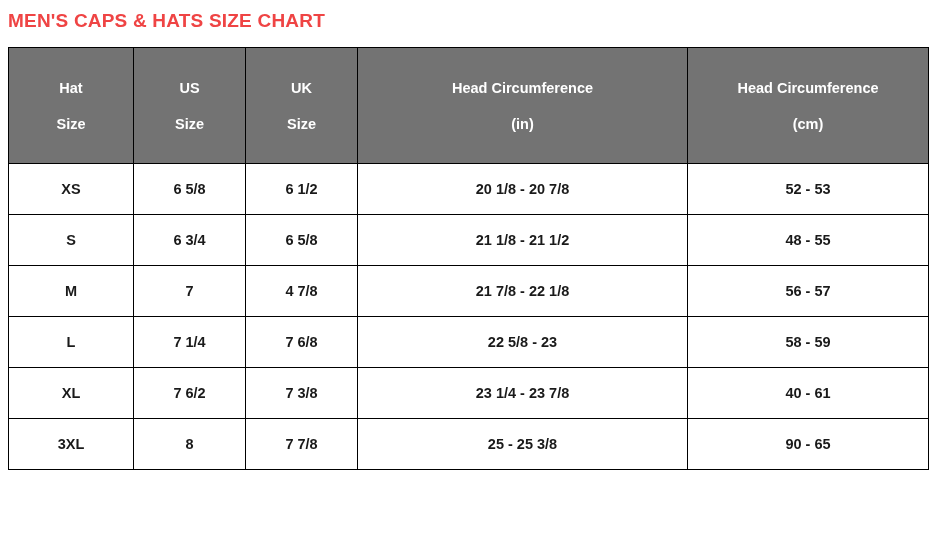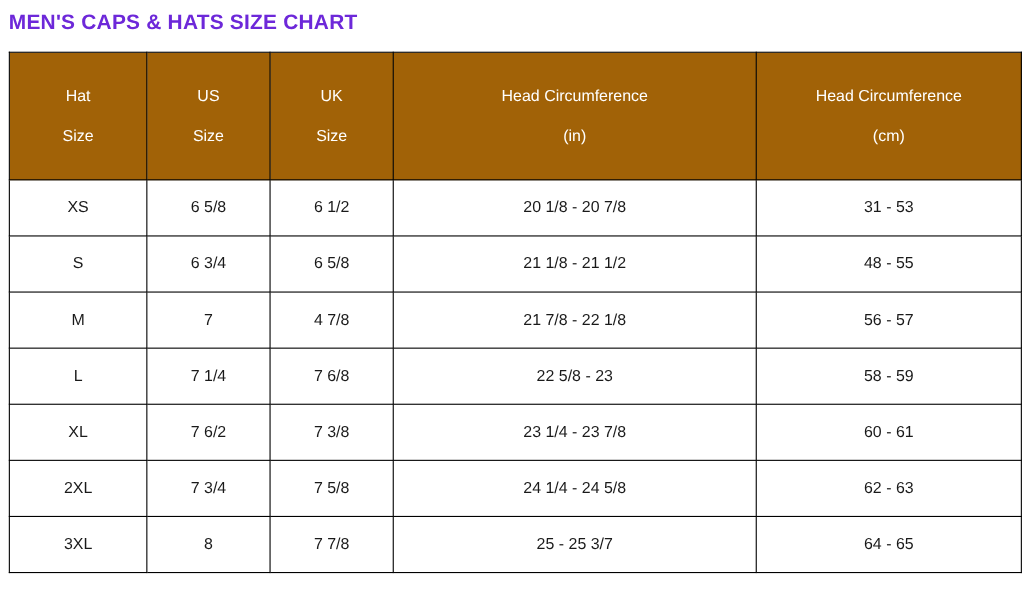--- a/index.html
+++ b/index.html
@@ -18,53 +18,53 @@
     position: relative;
     width: 937px;
     height: 535px;
     box-sizing: border-box;
     padding: 0;
   }
   .page-title {
     font-size: 19px;
     font-weight: bold;
     letter-spacing: 0.2px;
-    color: #6d28d9;
+    color: #ef4444;
     margin: 9px 0 0 8px;
     line-height: 24px;
   }
   table.size-chart {
     border-collapse: collapse;
     table-layout: fixed;
     width: 920px;
     margin: 14px 0 0 8px;
   }
   table.size-chart th,
   table.size-chart td {
     border: 1px solid #000000;
     text-align: center;
     vertical-align: middle;
   }
   table.size-chart thead th {
-    background: #a16207;
+    background: #737373;
     color: #ffffff;
     font-size: 14.5px;
-    font-weight: normal;
+    font-weight: bold;
     height: 115px;
     padding: 0 4px;
     line-height: 36px;
   }
   table.size-chart thead th .line {
     display: block;
   }
   table.size-chart tbody td {
     background: #ffffff;
     color: #1a1a1a;
     font-size: 14.5px;
-    font-weight: normal;
+    font-weight: bold;
     height: 50px;
     padding: 0 4px;
   }
   
   col.c0 { width: 125px; }
   col.c1 { width: 112px; }
   col.c2 { width: 112px; }
   col.c3 { width: 330px; }
   col.c4 { width: 241px; }
 </style>
@@ -106,21 +106,21 @@
           <span class="line">(cm)</span>
         </th>
       </tr>
     </thead>
     <tbody>
       <tr>
         <td>XS</td>
         <td>6 5/8</td>
         <td>6 1/2</td>
         <td>20 1/8 - 20 7/8</td>
-        <td>31 - 53</td>
+        <td>52 - 53</td>
       </tr>
       <tr>
         <td>S</td>
         <td>6 3/4</td>
         <td>6 5/8</td>
         <td>21 1/8 - 21 1/2</td>
         <td>48 - 55</td>
       </tr>
       <tr>
         <td>M</td>
@@ -134,32 +134,25 @@
         <td>7 1/4</td>
         <td>7 6/8</td>
         <td>22 5/8 - 23</td>
         <td>58 - 59</td>
       </tr>
       <tr>
         <td>XL</td>
         <td>7 6/2</td>
         <td>7 3/8</td>
         <td>23 1/4 - 23 7/8</td>
-        <td>60 - 61</td>
-      </tr>
-      <tr>
-        <td>2XL</td>
-        <td>7 3/4</td>
-        <td>7 5/8</td>
-        <td>24 1/4 - 24 5/8</td>
-        <td>62 - 63</td>
+        <td>40 - 61</td>
       </tr>
       <tr>
         <td>3XL</td>
         <td>8</td>
         <td>7 7/8</td>
-        <td>25 - 25 3/7</td>
-        <td>64 - 65</td>
+        <td>25 - 25 3/8</td>
+        <td>90 - 65</td>
       </tr>
     </tbody>
   </table>
 
 </div>
 
 </body></html>

